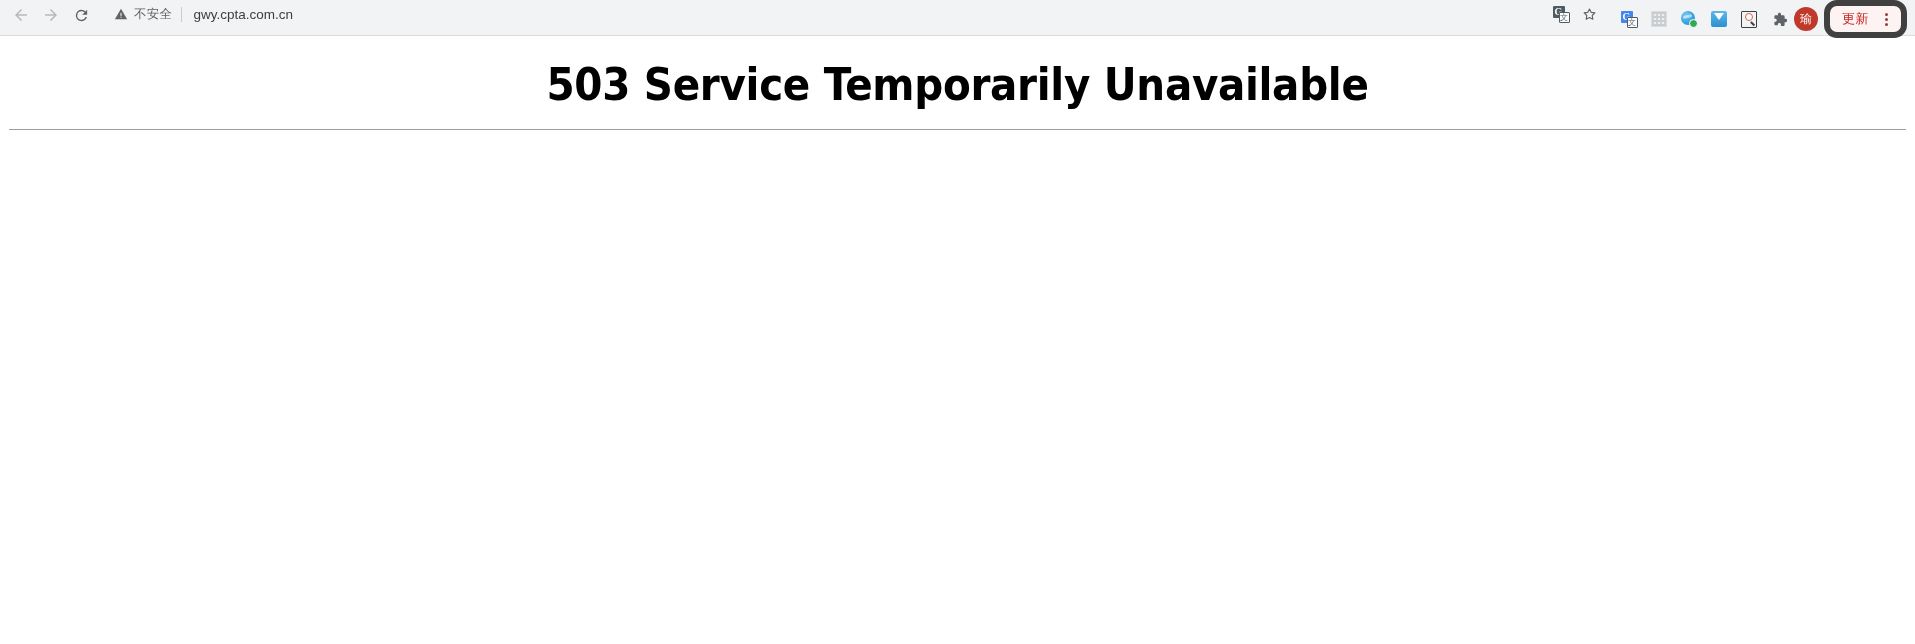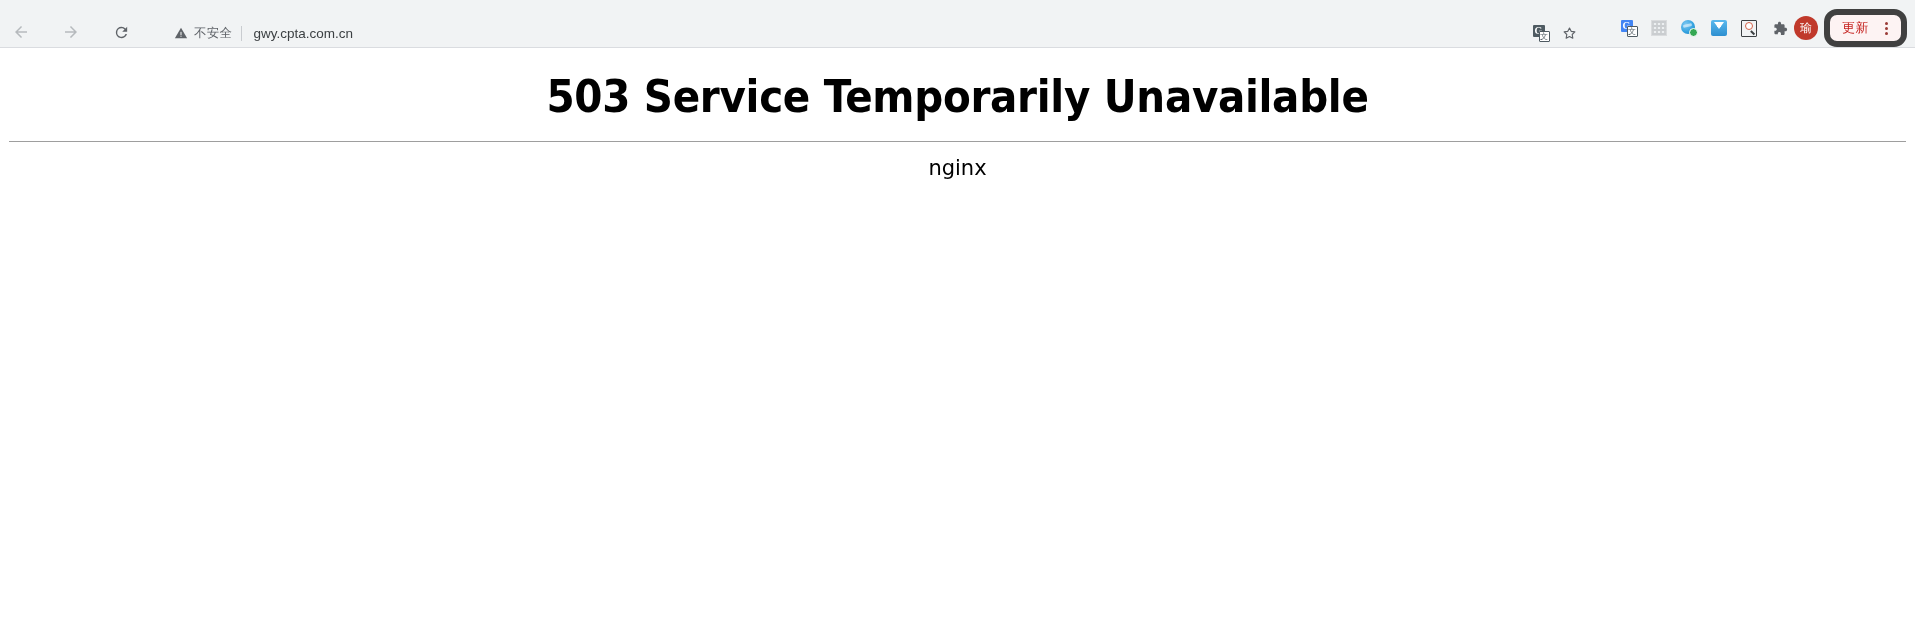--- a/index.html
+++ b/index.html
@@ -11,28 +11,27 @@
     width: 1915px;
     height: 644px;
     overflow: hidden;
     font-family: "Liberation Sans", "DejaVu Sans", sans-serif;
     -webkit-font-smoothing: antialiased;
   }
 
   
   .browser-toolbar {
     position: relative;
-    height: 48px;
+    height: 36px;
     background: #f1f3f4;
     border-bottom: 1px solid #dadce0;
     display: flex;
-    align-items: flex-end;
+    align-items: flex-start;
     padding: 0 8px 0 6px;
     box-sizing: border-box;
-    gap: 20px;
   }
 
   .nav-btn {
     width: 30px;
     height: 30px;
     display: flex;
     align-items: center;
     justify-content: center;
     border-radius: 50%;
     flex: 0 0 auto;
@@ -435,14 +434,13 @@
         <span></span>
       </div>
     </div>
 
   </div>
 </div>
 
 <div class="page">
   <h1 class="err-title">503 Service Temporarily Unavailable</h1>
   <hr class="rule">
-  <p class="err-sub">nginx</p>
 </div>
 
 </body></html>

